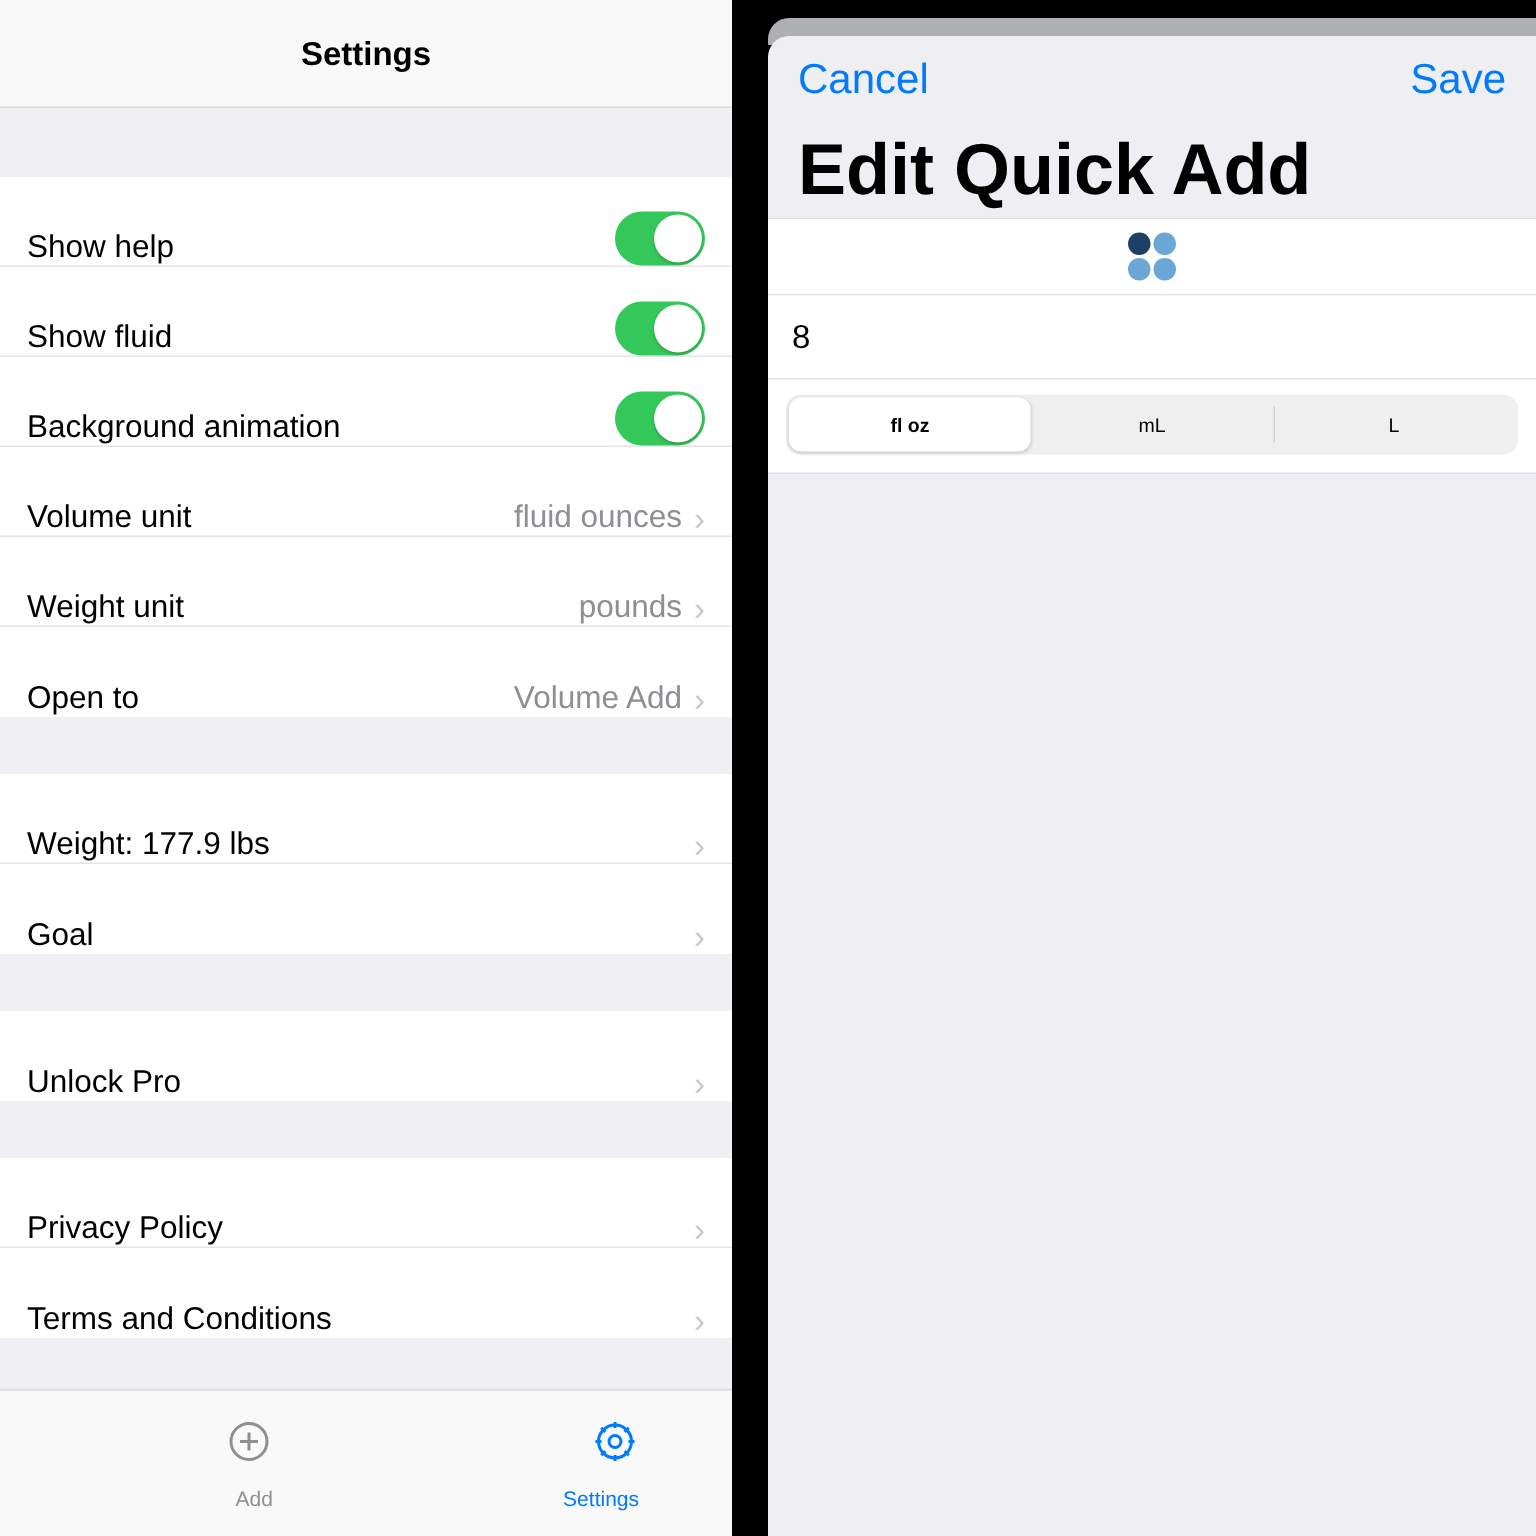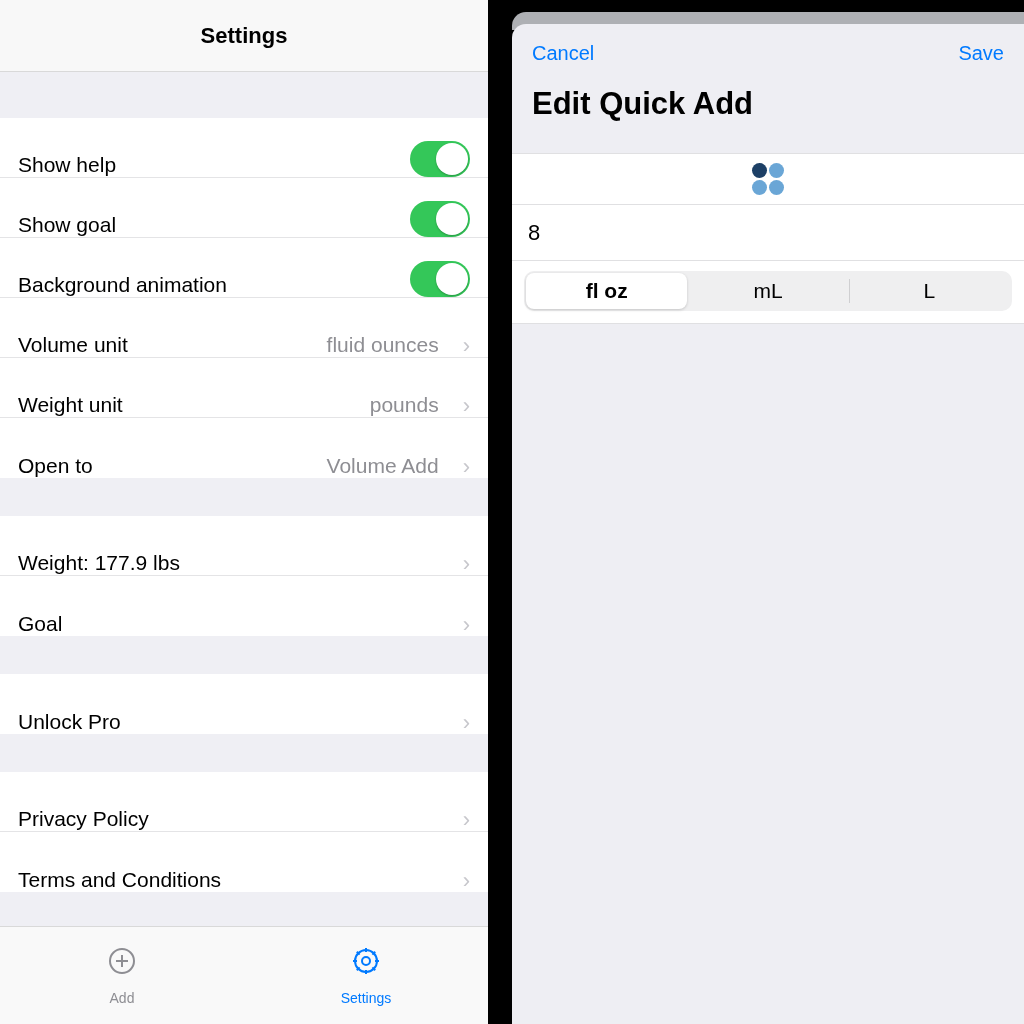--- a/index.html
+++ b/index.html
@@ -14,78 +14,78 @@
   .nav-title { font-size: 22px; font-weight: 600; color: #000; }
   .list-spacer { height: 46px; background: #efeff4; }
   .list-spacer-small { height: 38px; background: #efeff4; }
   .list-group { background: #fff; }
   .row {
     display: flex; align-items: flex-end; height: 60px;
     padding: 0 18px; border-bottom: 1px solid #e4e4e6; font-size: 21px; color: #000;
   }
   .row:last-child { border-bottom: none; }
   .row .label { flex: 1; }
-  .row .value { color: #8e8e93; font-size: 21px; margin-right: 24px; }
+  .row .value { color: #8e8e93; font-size: 21px; margin-right: 8px; }
   .chevron { color: #c7c7cc; font-size: 22px; line-height: 1; }
   .switch {
     width: 60px; height: 36px; border-radius: 18px; background: #34c759;
     position: relative; flex: 0 0 auto;
   }
   .switch .knob {
     position: absolute; top: 2px; right: 2px; width: 32px; height: 32px;
     border-radius: 50%; background: #fff; box-shadow: 0 1px 2px rgba(0,0,0,0.25);
   }
   .tabbar {
     position: absolute; bottom: 0; left: 0; right: 0; height: 98px;
     background: #f9f9f9; border-top: 1px solid #d9d9d9;
     display: flex; justify-content: space-around; align-items: center;
   }
-  .tab { display: flex; flex-direction: column; align-items: center; gap: 9px; width: 120px; }
+  .tab { display: flex; flex-direction: column; align-items: flex-end; gap: 9px; width: 120px; }
   .tab-label { font-size: 14px; }
   .tab.inactive { color: #8e8e93; }
   .tab.active { color: #007aff; }
   .tab svg { width: 32px; height: 32px; }
   .scroll-area { position: absolute; top: 72px; bottom: 98px; left: 0; right: 0; overflow: hidden; }
 
   
   .sheet-back {
     position: absolute; top: 12px; left: 12px; right: 0; height: 18px;
     background: #aeb0b4; border-top-left-radius: 14px; border-top-right-radius: 0;
   }
   .sheet {
     position: absolute; top: 24px; left: 12px; right: 0; bottom: 0;
     background: #eeeef3; border-top-left-radius: 14px;
     overflow: hidden;
   }
   .sheet-header {
     height: 58px; display: flex; align-items: center; justify-content: space-between;
     padding: 0 20px;
   }
-  .link-btn { color: #007aff; font-size: 20px; }
-  .sheet-title { font-size: 31px; font-weight: 700; padding: 4px 20px 31px; color: #000; }
+  .link-btn { color: #007aff; font-size: 28px; }
+  .sheet-title { font-size: 48px; font-weight: 700; padding: 4px 20px 4px; color: #000; }
   .icon-row {
     background: #fff; height: 52px; display: flex; align-items: center; justify-content: center;
     border-top: 1px solid #e0e0e2; border-bottom: 1px solid #e0e0e2;
   }
   .dots { width: 36px; height: 36px; position: relative; }
   .dots .d { position: absolute; width: 15px; height: 15px; border-radius: 50%; }
   .d1 { top: 2px; left: 2px; background: #1d4066; }
   .d2 { top: 2px; right: 2px; background: #6aa6d6; }
   .d3 { bottom: 2px; left: 2px; background: #6aa6d6; }
   .d4 { bottom: 2px; right: 2px; background: #6aa6d6; }
   .input-row {
     background: #fff; height: 56px; display: flex; align-items: center;
     padding: 0 16px; font-size: 22px; color: #000; border-bottom: 1px solid #e0e0e2;
   }
   .seg-wrap { background: #fff; padding: 10px 12px 12px; border-bottom: 1px solid #e0e0e2; }
   .segmented {
     display: flex; height: 40px; background: #efeff0; border-radius: 10px; padding: 2px;
   }
   .seg {
-    flex: 1; display: flex; align-items: center; justify-content: center; font-size: 21px;
+    flex: 1; display: flex; align-items: center; justify-content: center; font-size: 13px;
     border-radius: 8px; color: #000;
   }
   .seg + .seg { position: relative; }
   .seg + .seg::before {
     content: ""; position: absolute; left: 0; top: 6px; bottom: 6px; width: 1px; background: #cfcfd1;
   }
   .seg.selected {
     background: #fff; font-weight: 600; box-shadow: 0 1px 3px rgba(0,0,0,0.18);
   }
   .seg.selected + .seg::before, .seg.selected::before { display: none; }
@@ -104,21 +104,21 @@
       <div class="list-spacer"></div>
 
       <div class="list-group">
         <div class="row">
           <div class="label">Show help</div>
           <div class="switch">
               <div class="knob"></div>
             </div>
         </div>
         <div class="row">
-          <div class="label">Show goal</div>
+          <div class="label">Show fluid</div>
           <div class="switch">
               <div class="knob"></div>
             </div>
         </div>
         <div class="row">
           <div class="label">Background animation</div>
           <div class="switch">
               <div class="knob"></div>
             </div>
         </div>

